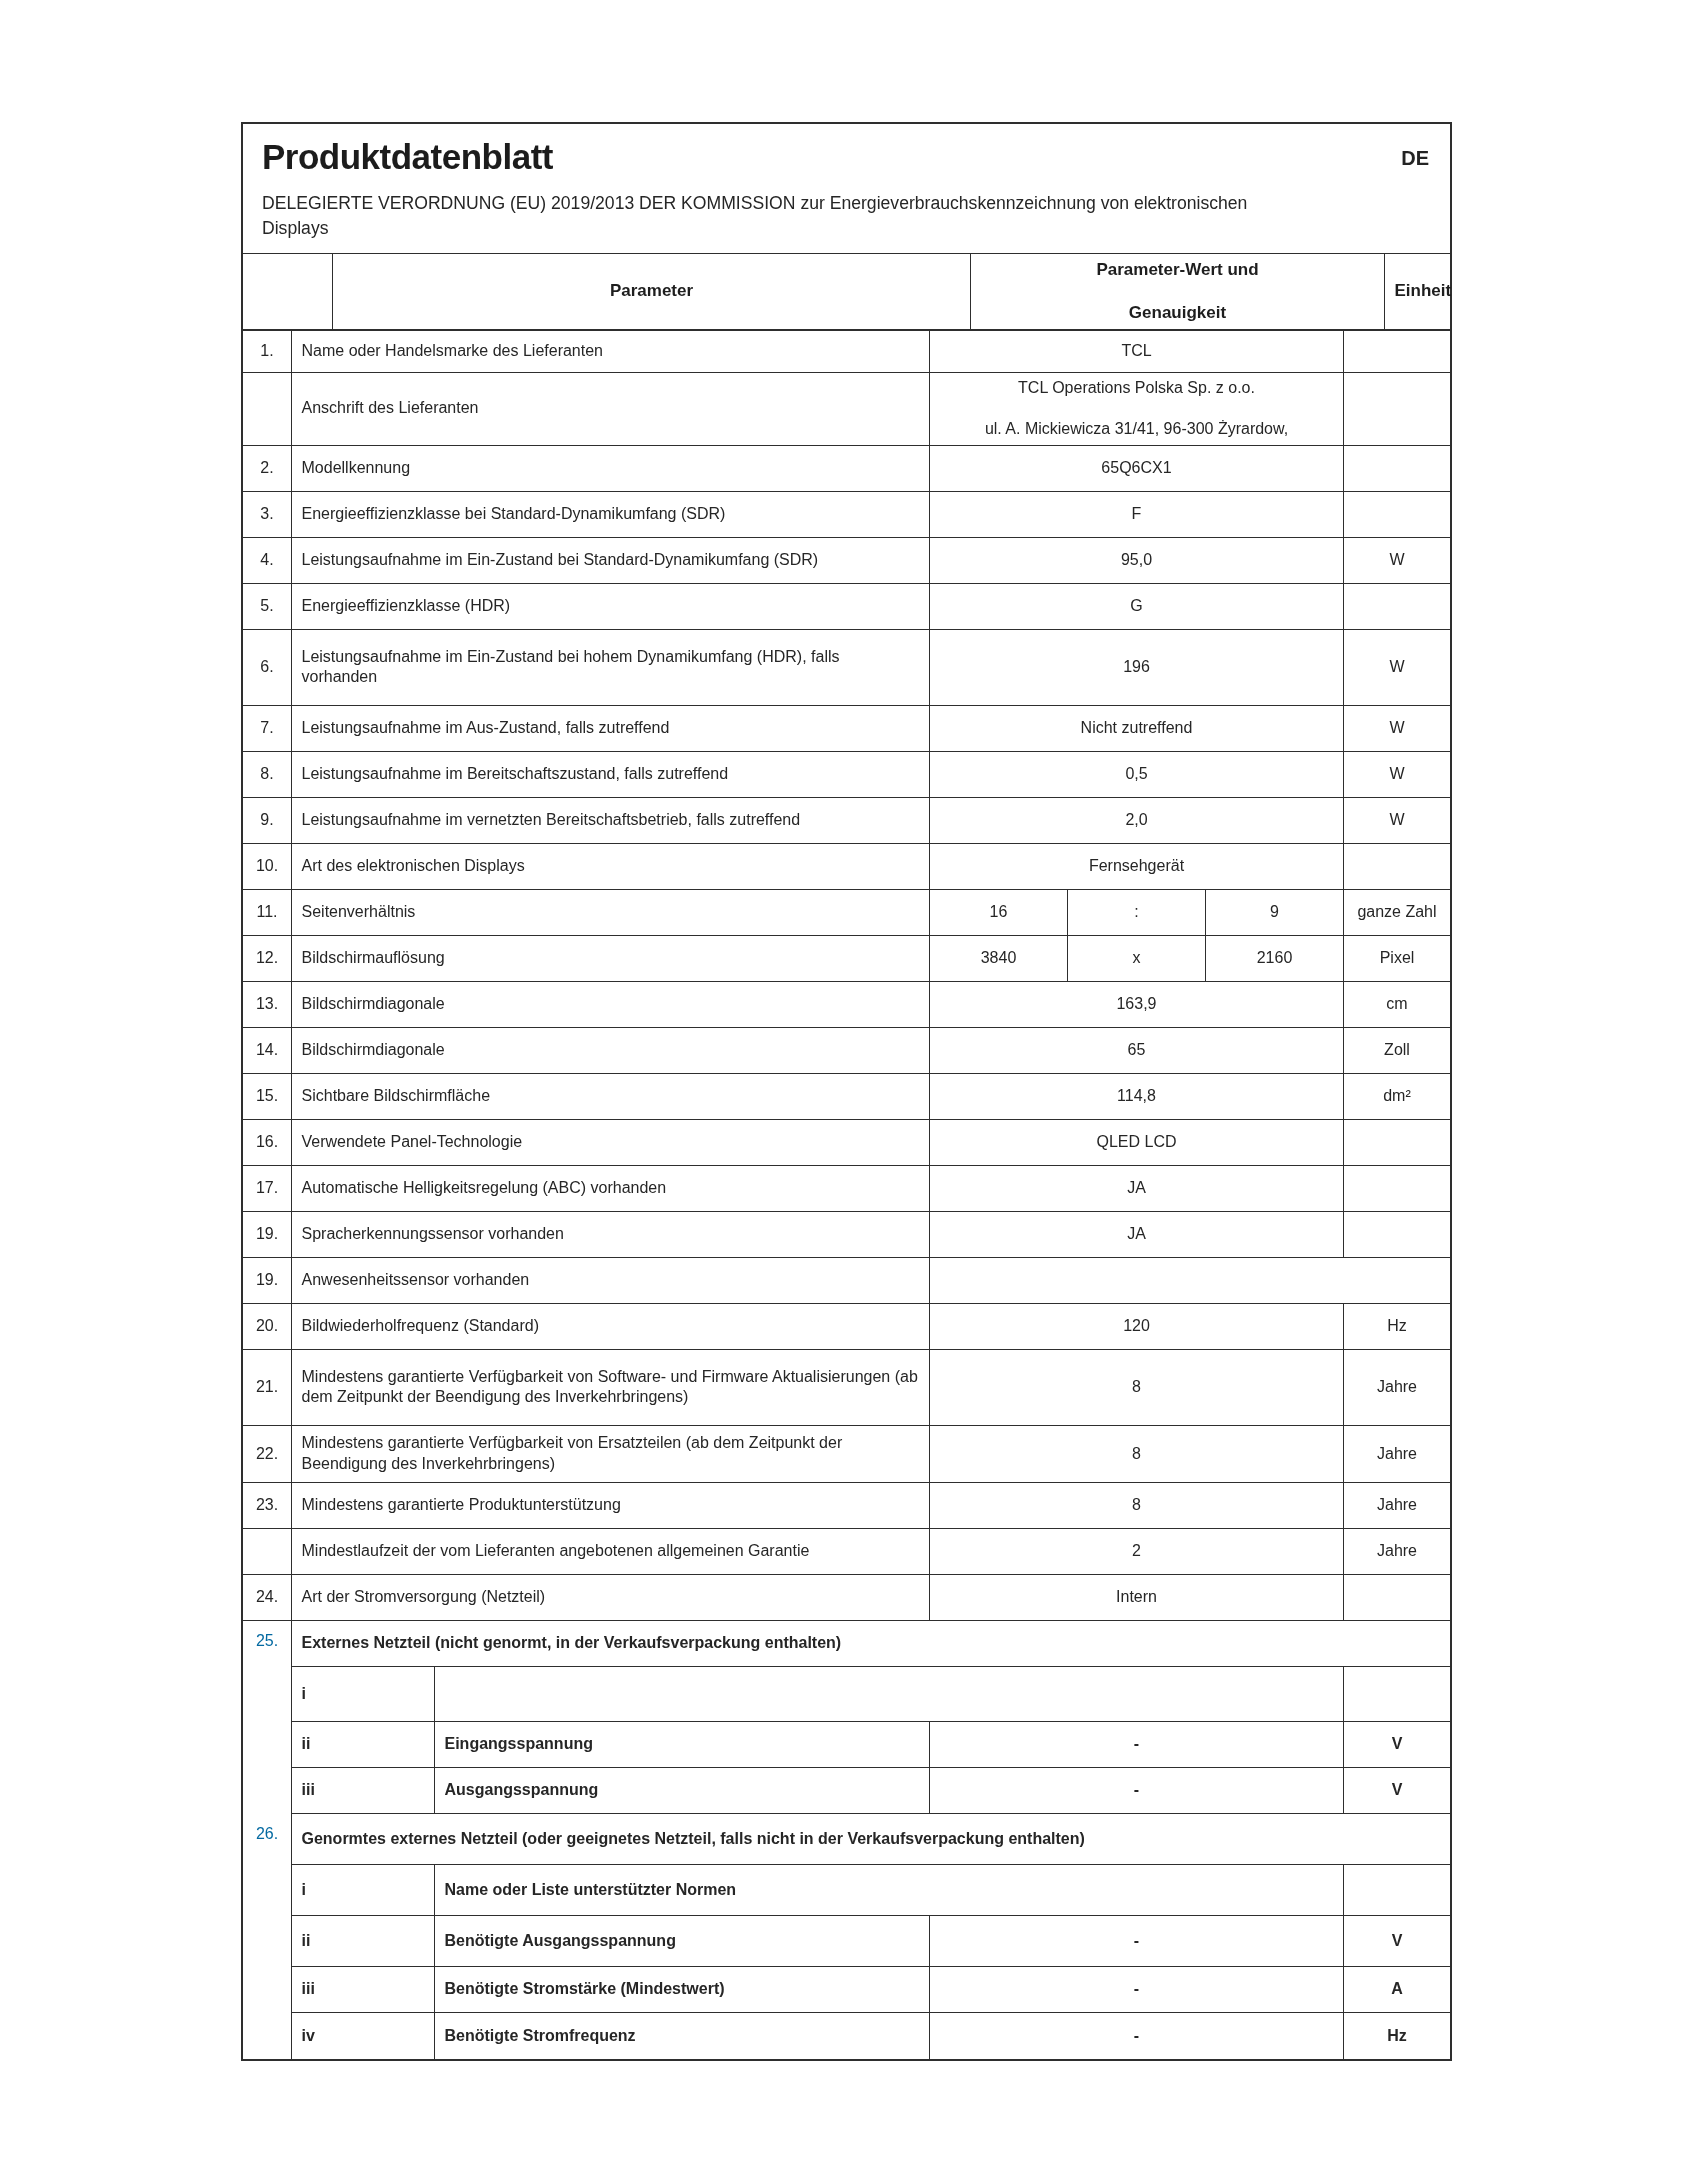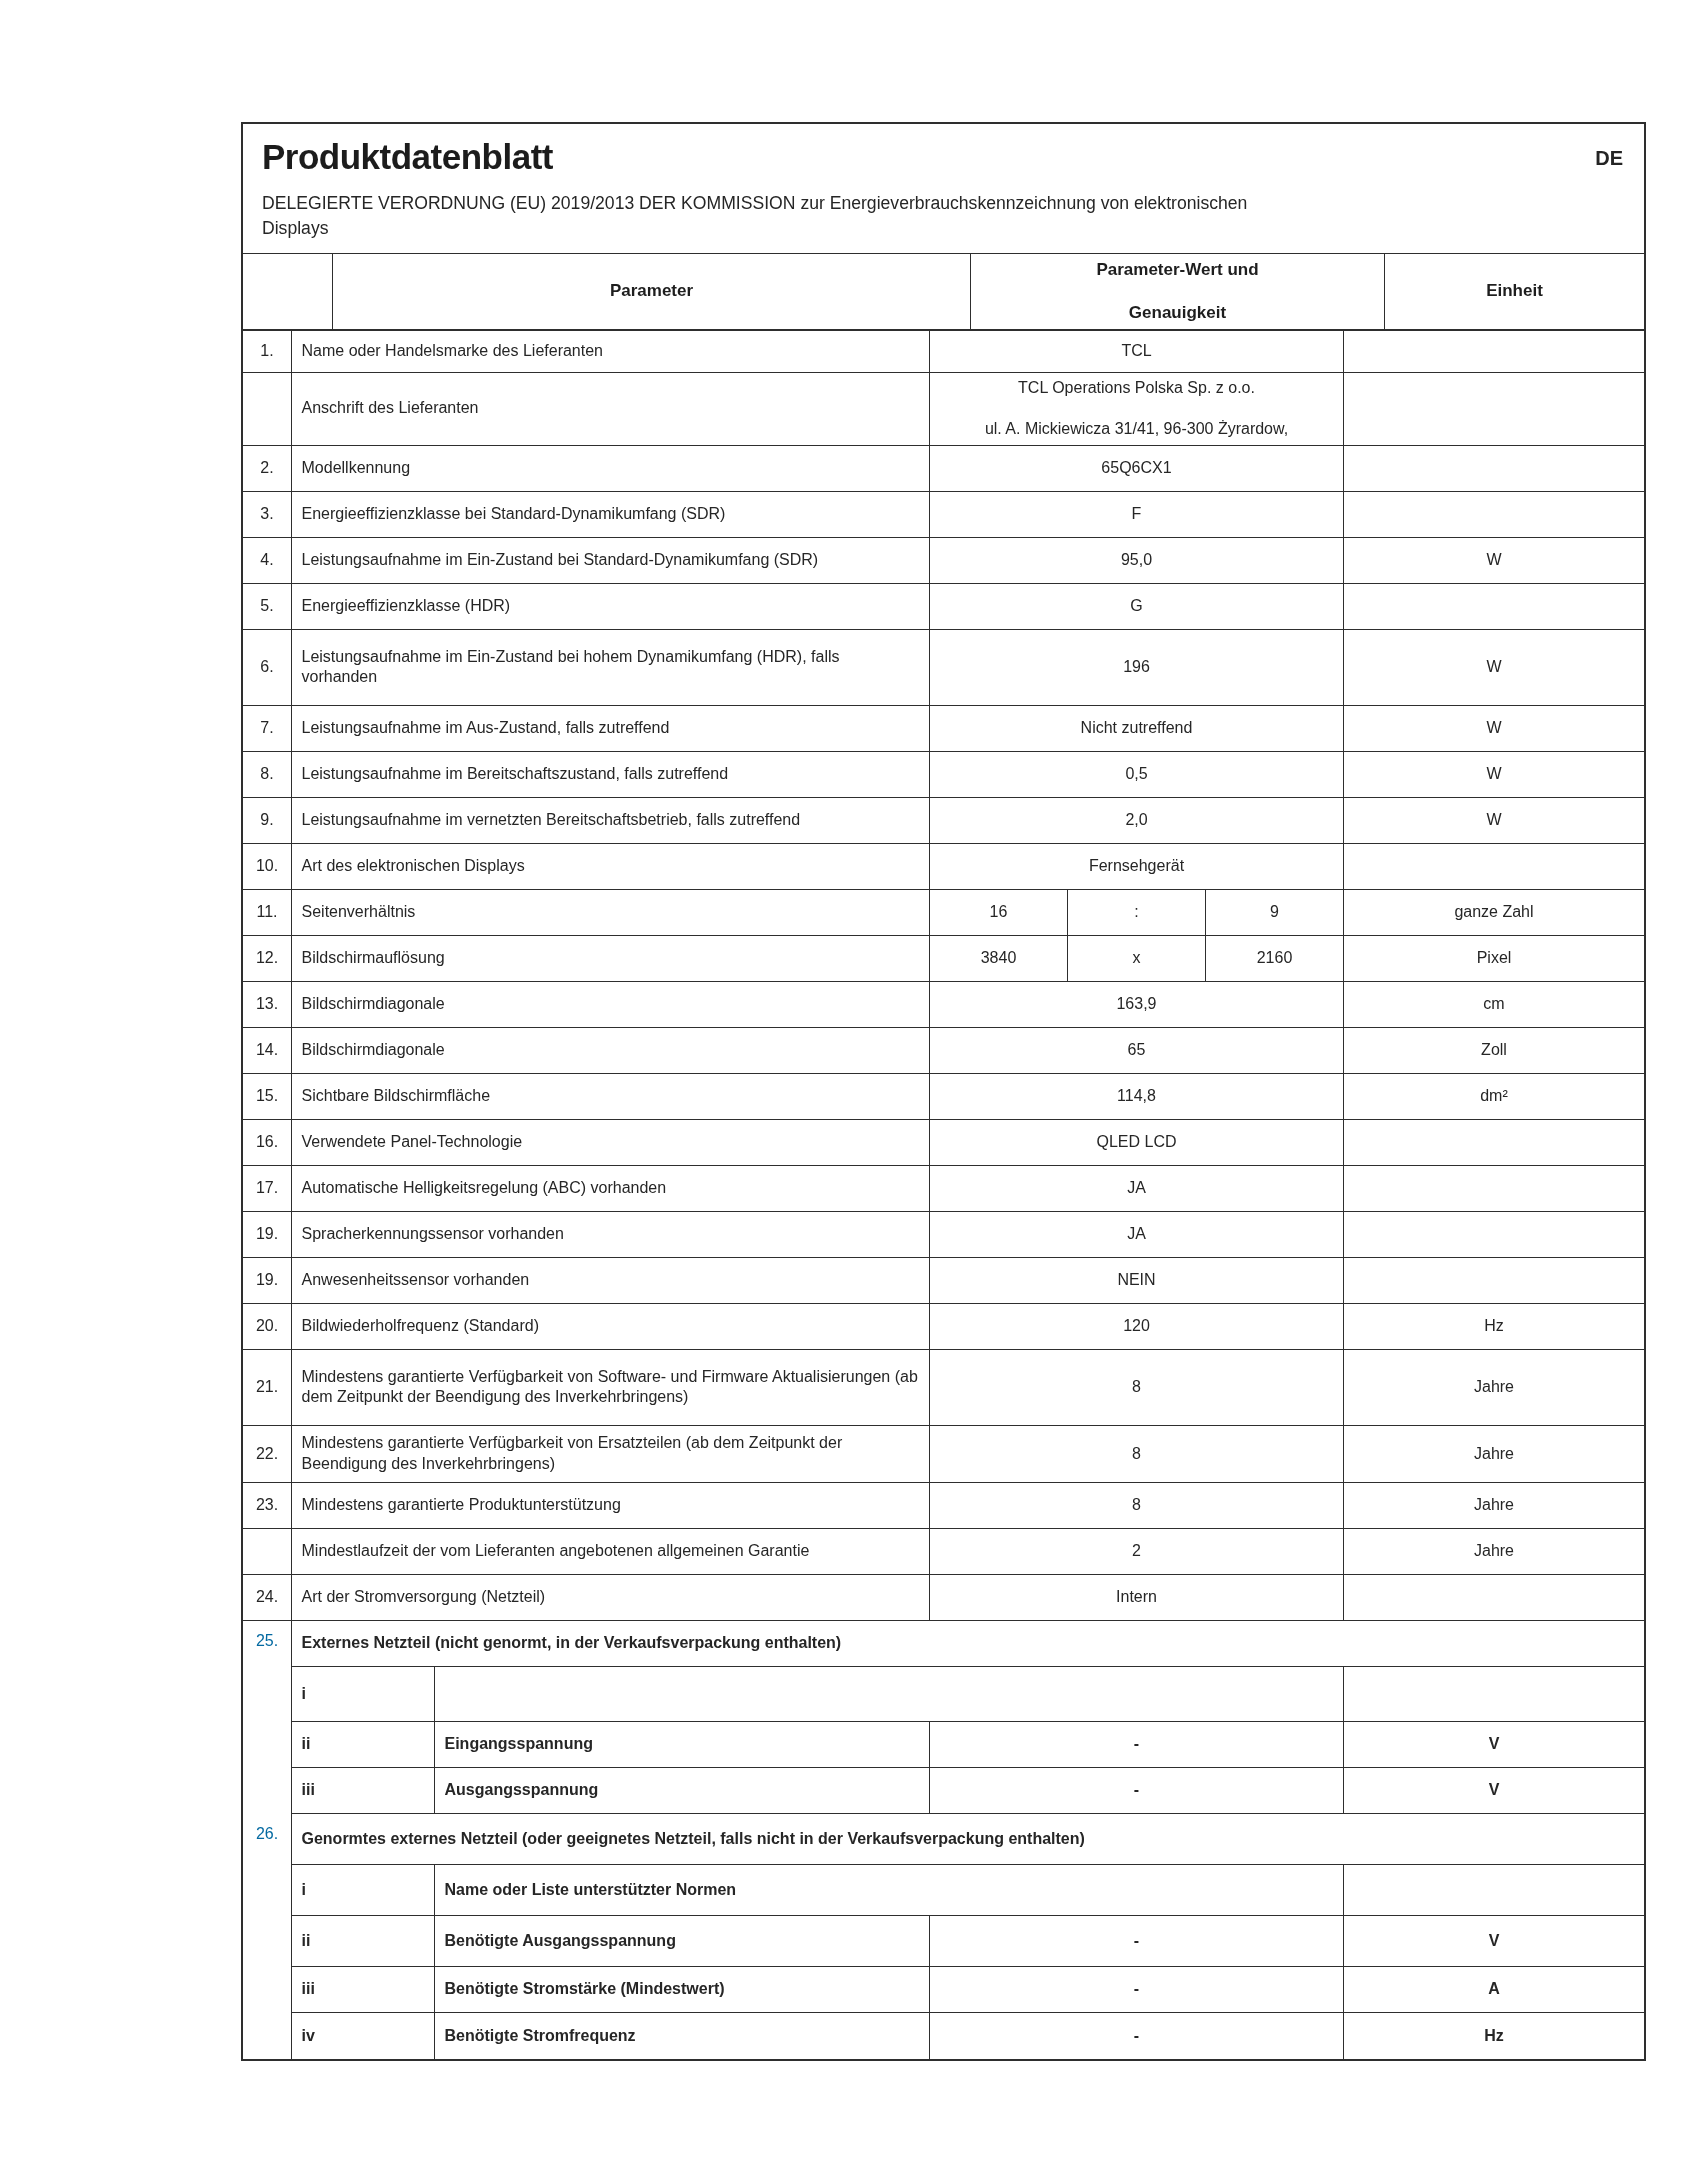--- a/index.html
+++ b/index.html
@@ -8,21 +8,21 @@
     --page-bg:#ffffff;
   }
   *{box-sizing:border-box;margin:0;padding:0;}
   html,body{background:var(--page-bg);}
   body{
     width:1684px;height:2181px;position:relative;overflow:hidden;
     font-family:"Liberation Sans","DejaVu Sans",sans-serif;
     color:var(--txt);
   }
   .doc{
-    position:absolute;left:241px;top:122px;width:1405px;
+    position:absolute;left:241px;top:122px;width:1211px;
     border:2.9px solid var(--bc);background:#fff;
   }
   
   .titleblock{border-bottom:1.9px solid var(--bc);padding:13.3px 21px 11.4px 19px;}
   .titlerow{display:flex;justify-content:space-between;align-items:flex-start;}
   .title{font-size:35px;font-weight:bold;letter-spacing:-0.5px;color:#1c1c1c;}
   .lang{font-size:20px;font-weight:600;padding-top:9.5px;color:#242424;}
   .subtitle{margin-top:13.3px;font-size:17.6px;line-height:1.45;color:#262626;}
   .subtitle span{display:block;}
   
@@ -239,21 +239,20 @@
     <div class="tr h48">
       <div class="td c-num">19.</div>
       <div class="td c-label">Spracherkennungssensor vorhanden</div>
       <div class="td c-value">JA</div>
       <div class="td c-unit"></div>
     </div>
 
     <div class="tr h48">
       <div class="td c-num">19.</div>
       <div class="td c-label">Anwesenheitssensor vorhanden</div>
-      <div class="td c-value">NEIN</div>
       <div class="td c-unit"></div>
     </div>
 
     <div class="tr h48">
       <div class="td c-num">20.</div>
       <div class="td c-label">Bildwiederholfrequenz (Standard)</div>
       <div class="td c-value">120</div>
       <div class="td c-unit">Hz</div>
     </div>
 

